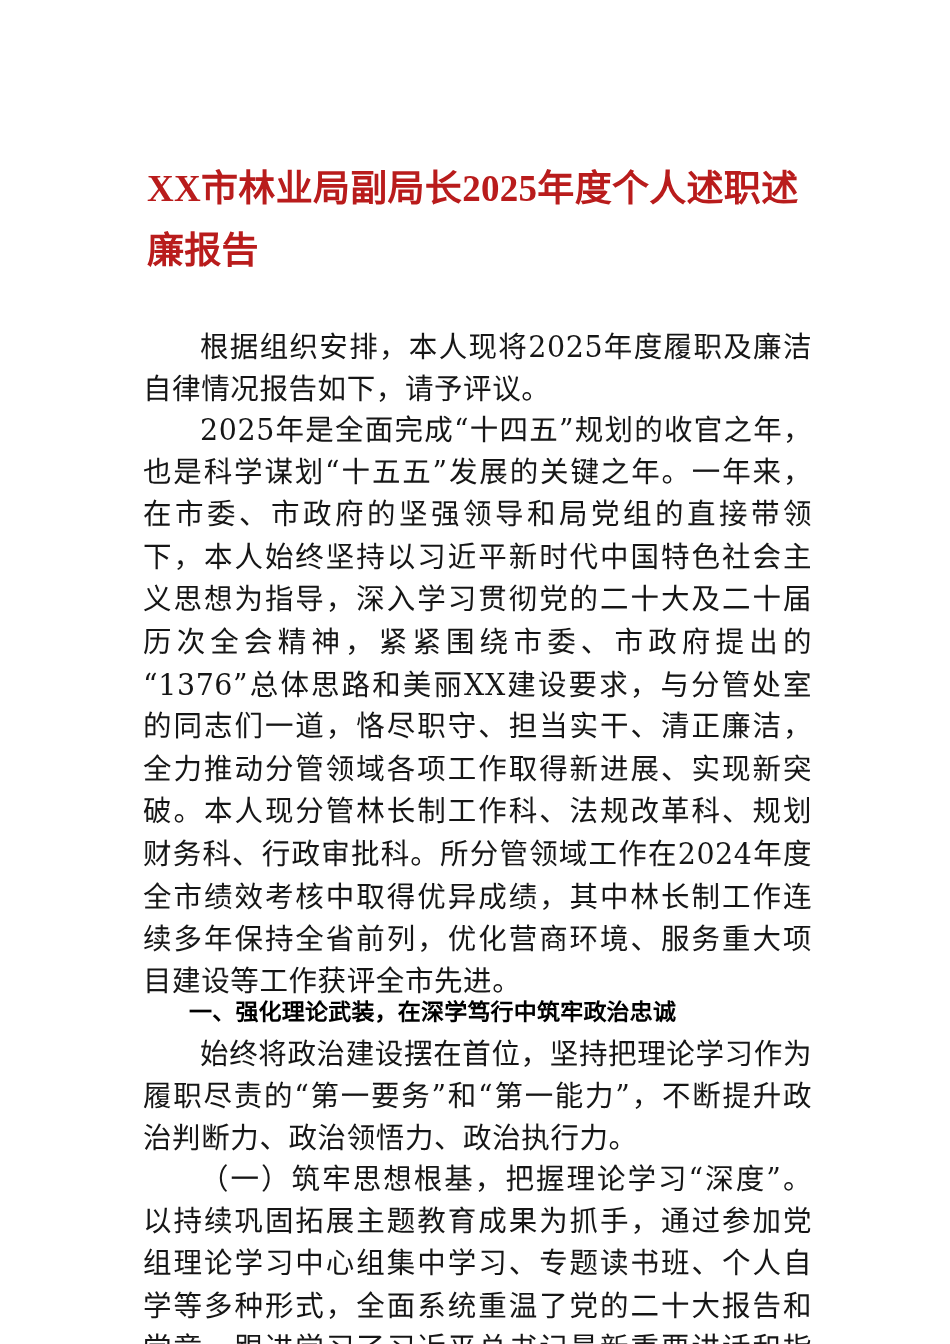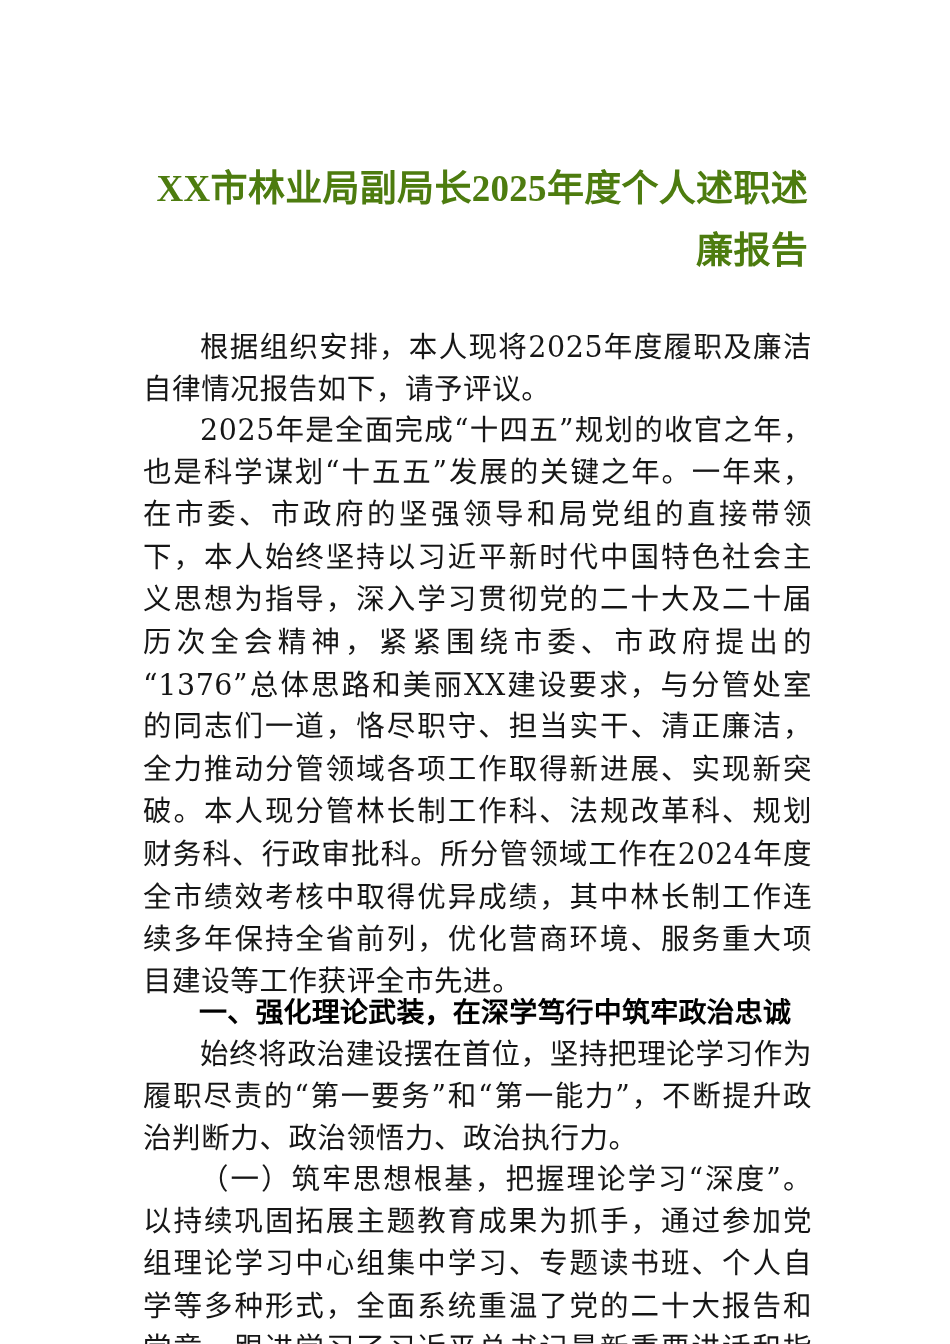--- a/index.html
+++ b/index.html
@@ -26,25 +26,25 @@
     box-sizing: border-box;
     padding: 158px 138px 0 143px;
   }
 
   
   .doc-title {
     font-family: "Liberation Serif", "DejaVu Serif", serif;
     font-weight: bold;
     font-size: 37px;
     line-height: 62px;
-    text-align: right;
+    text-align: left;
     letter-spacing: 0.3px;
     margin: 0 0 0 0;
     padding: 0 4px;
-    color: #4d7c0f;
+    color: #b91c1c;
   }
 
   
   .title-gap {
     height: 44px;
   }
 
   
   .para {
     font-family: "DejaVu Serif", "Liberation Serif", serif;
@@ -57,21 +57,21 @@
     color: #161616;
     font-weight: 400;
     letter-spacing: 0.6px;
     transform: scaleY(1.02);
     transform-origin: left top;
   }
 
   
   .section-heading {
     font-family: Liberation Serif, serif;
-    font-size: 28px;
+    font-size: 23px;
     line-height: 41.6px;
     font-weight: bold;
     text-indent: 2em;
     margin: 0;
     letter-spacing: 0.2px;
     color: #000000;
   }
 </style>
 </head>
 <body>

